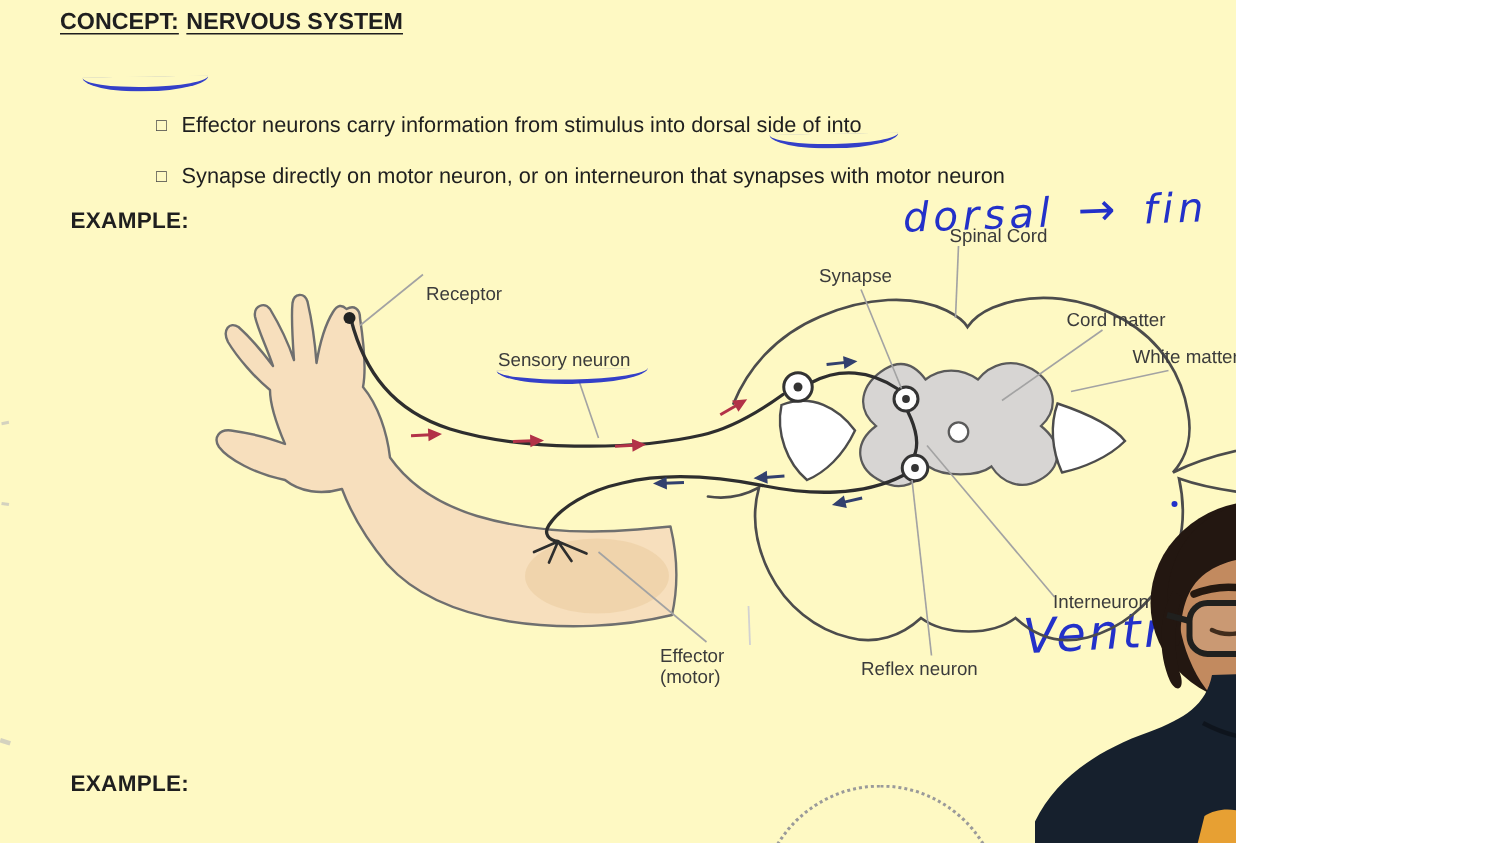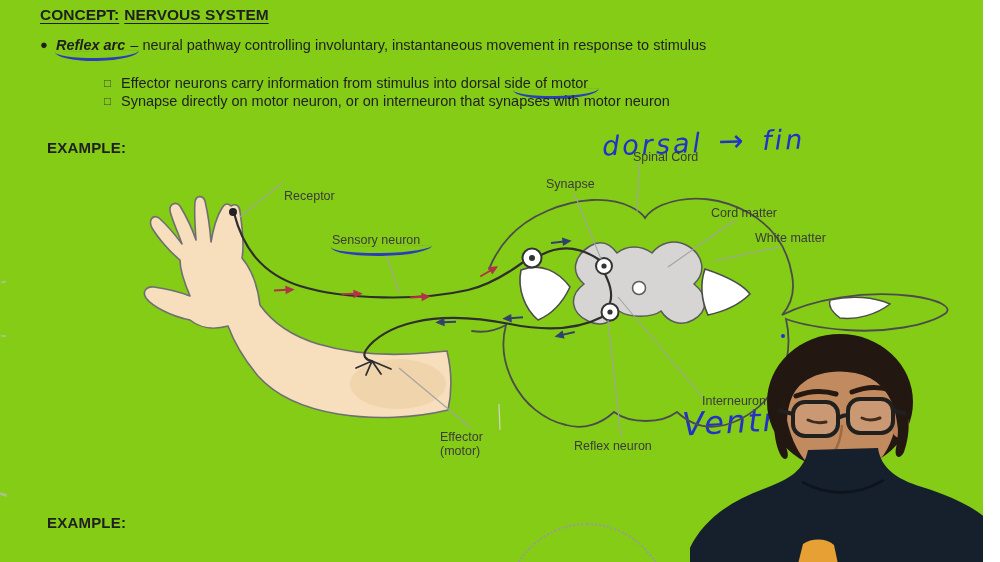--- a/index.html
+++ b/index.html
@@ -3,21 +3,21 @@
 <meta charset="utf-8">
 <style>
   :root{
     --ink:#2331c9; --arrow_red:#b23248; --arrow_navy:#32406e;
     --grey_matter:#d7d5d3; --skin:#f7dfbd; --skin_shade:#eed2a9;
     --outline:#4c4c4c; --shirt:#16202d; --face:#c28a5f; --hair:#231711;
     --logo:#e7a033; --text:#1f1f1f; --label:#3b3b3b;
   }
   html,body{margin:0;padding:0;background:#fff;}
   .slide{
-    position:relative;width:983px;height:562px;background:#84cc16;
+    position:relative;width:824px;height:562px;background:#fef9c3;
     overflow:hidden;font-family:"Liberation Sans",sans-serif;color:var(--text);
   }
   .row{position:absolute;white-space:nowrap;font-size:14.5px;line-height:18px;}
   .title-row{font-size:15.5px;font-weight:bold;}
   .title-row .u{text-decoration:underline;text-underline-offset:3px;}
   .title-row .rest{font-weight:normal;text-decoration:underline;text-underline-offset:3px;margin-left:5px;font-weight:bold;}
   .bullet-dot{display:inline-block;width:16px;font-size:13px;vertical-align:1px;}
   .term{font-weight:bold;font-style:italic;margin-right:5px;}
   .sq{display:inline-block;width:17px;font-size:12px;color:#444;vertical-align:1px;}
   .example{font-size:15px;font-weight:bold;letter-spacing:.2px;}
@@ -35,31 +35,28 @@
 </style>
 </head>
 <body>
 
 <div class="slide">
 
   <div class="row title-row" style="left:40px;top:6px;">
     <span class="u">CONCEPT:</span><span class="rest">NERVOUS SYSTEM</span>
   </div>
 
-  <div class="row" style="left:40px;top:36px;">
-    <span class="bullet-dot">●</span><span class="term">Reflex arc</span><span>– neural pathway controlling involuntary, instantaneous movement in response to stimulus</span>
-  </div>
   <div class="ink-underline" style="left:55px;top:51px;width:84px;transform:rotate(-1deg);"></div>
 
   <div class="row" style="left:104px;top:74px;">
-    <span class="sq">□</span><span>Effector neurons carry information from stimulus into </span><span>dorsal side</span><span> of motor</span>
+    <span class="sq">□</span><span>Effector neurons carry information from stimulus into </span><span>dorsal side</span><span> of into</span>
   </div>
   <div class="ink-underline" style="left:513px;top:89px;width:86px;transform:rotate(-1deg);"></div>
 
-  <div class="row" style="left:104px;top:92px;">
+  <div class="row" style="left:104px;top:108px;">
     <span class="sq">□</span><span>Synapse directly on motor neuron, or on interneuron that synapses with motor neuron</span>
   </div>
 
   <div class="row example" style="left:47px;top:139px;">EXAMPLE:</div>
 
   <div class="ink" style="left:602px;top:124px;font-size:27px;transform:rotate(-2deg);letter-spacing:3px;">
     <span>dorsal</span>
     <span style="font-style:normal;font-size:30px;margin:0 4px;">→</span>
     <span>fin</span>
   </div>

